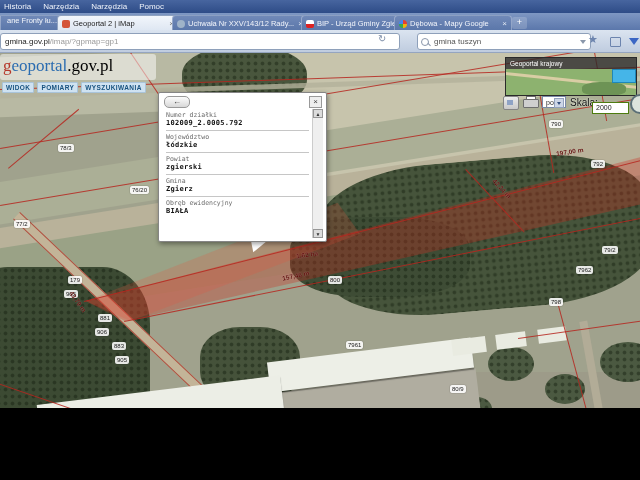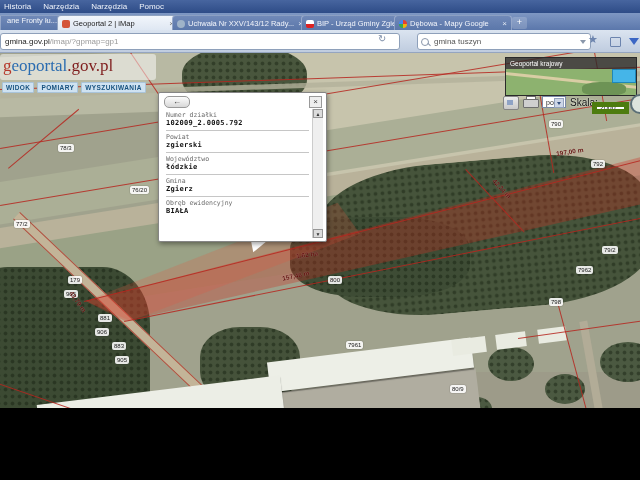--- a/index.html
+++ b/index.html
@@ -50,21 +50,21 @@
   .plbl{z-index:5;background:rgba(255,255,255,.88);color:#1a1a1a;font-size:6px;line-height:8px;
         padding:0 2px;border-radius:2px;box-shadow:0 0 1px rgba(0,0,0,.7);white-space:nowrap;}
   .mlbl{z-index:5;color:#63110e;font-size:6.5px;font-weight:bold;white-space:nowrap;
         text-shadow:0 0 1px rgba(255,255,255,.45);}
 
   
   .logobg{left:0;top:2px;width:156px;height:26px;background:rgba(255,255,255,.5);border-radius:3px;z-index:6;}
   .logo{left:3px;top:4px;z-index:7;font-family:"Liberation Serif","DejaVu Serif",serif;font-size:17px;white-space:nowrap;}
   .logo .gi{color:#b5392c;}
   .logo .gb{color:#2b6cb0;}
-  .logo .gs{color:#7f1d1d;}
+  .logo .gs{color:#000000;}
   .chips{left:2px;top:30px;z-index:7;display:flex;gap:3px;}
   .chip{background:#cfe2f1;border:1px solid #a9c4da;color:#17527f;font-size:6.5px;font-weight:bold;
         letter-spacing:.4px;padding:1px 3px;border-radius:1px;}
 
   
   .minimap{left:505px;top:5px;width:130px;height:37px;z-index:6;border:1px solid #2a2a2a;}
   .mm-title{position:absolute;left:0;top:0;width:100%;height:11px;background:rgba(40,40,40,.78);
             color:#fff;font-size:6.5px;line-height:11px;padding-left:4px;box-sizing:border-box;}
   .mm-body{position:absolute;left:0;top:11px;width:100%;height:26px;background:#8db26f;overflow:hidden;}
   .mm-road{position:absolute;left:-4px;top:10px;width:140px;height:3px;background:#d9cda4;transform:rotate(6deg);}
@@ -76,21 +76,21 @@
   .printer{left:523px;top:44px;width:14px;height:11px;z-index:6;}
   .printer .pb{position:absolute;left:0;top:3px;width:14px;height:7px;background:#cfcfcf;border:1px solid #6e6e6e;border-radius:1px;}
   .printer .pp{position:absolute;left:3px;top:0;width:8px;height:4px;background:#fff;border:1px solid #6e6e6e;}
   .langsel{left:542px;top:44px;width:24px;height:12px;background:#fff;border:1px solid #7a8aa8;z-index:6;
            font-size:7px;line-height:12px;padding-left:3px;box-sizing:border-box;color:#222;}
   .langsel .da{position:absolute;right:1px;top:1px;width:8px;height:8px;background:#cdd6e6;border:1px solid #93a2bd;}
   .langsel .da::after{content:"";position:absolute;left:1.5px;top:3px;width:0;height:0;
            border-left:2.5px solid transparent;border-right:2.5px solid transparent;border-top:3px solid #34507e;}
   .skala-lbl{left:570px;top:45px;z-index:6;font-size:10px;color:#101010;text-shadow:0 0 2px #fff;}
   .skala-in{left:592px;top:44px;width:37px;height:12px;z-index:6;}
-  .skala-in input{width:100%;height:100%;border:5px solid #4d7c0f;font-size:7px;padding:0 0 0 3px;
+  .skala-in input{width:100%;height:100%;border:1px solid #4d7c0f;font-size:7px;padding:0 0 0 3px;
                   box-sizing:border-box;font-family:"Liberation Sans",sans-serif;color:#222;}
   .ctrl-circle{left:630px;top:42px;width:16px;height:16px;border-radius:50%;border:2px solid #5b6f77;
                background:#dce4dc;z-index:6;}
 
   
   .popup{left:158px;top:40px;width:167px;height:148px;background:#fff;border:1px solid #858585;
          border-radius:2px;box-shadow:1px 2px 5px rgba(0,0,0,.4);z-index:7;}
   .pp-back{position:absolute;left:5px;top:3px;width:24px;height:10px;border:1px solid #999;border-radius:5px;
            background:linear-gradient(#fcfcfc,#d8d8d8);font-size:8px;line-height:9px;text-align:center;color:#333;}
   .pp-close{position:absolute;right:4px;top:3px;width:11px;height:10px;border:1px solid #999;background:#eee;
@@ -305,26 +305,26 @@
     <div class="pp-pointer"></div>
     <div class="popup">
       <div class="pp-back">←</div>
       <div class="pp-close">×</div>
       <div class="pp-body">
         <div class="pp-row">
             <span class="lab">Numer działki</span>
             <span class="val">102009_2.0005.792</span>
           </div>
         <div class="pp-row">
+            <span class="lab">Województwo</span>
+            <span class="val">łódzkie</span>
+          </div>
+        <div class="pp-row">
             <span class="lab">Powiat</span>
             <span class="val">zgierski</span>
-          </div>
-        <div class="pp-row">
-            <span class="lab">Województwo</span>
-            <span class="val">łódzkie</span>
           </div>
         <div class="pp-row">
             <span class="lab">Gmina</span>
             <span class="val">Zgierz</span>
           </div>
         <div class="pp-row" style="border-bottom:none;">
             <span class="lab">Obręb ewidencyjny</span>
             <span class="val">BIAŁA</span>
           </div>
       </div>

